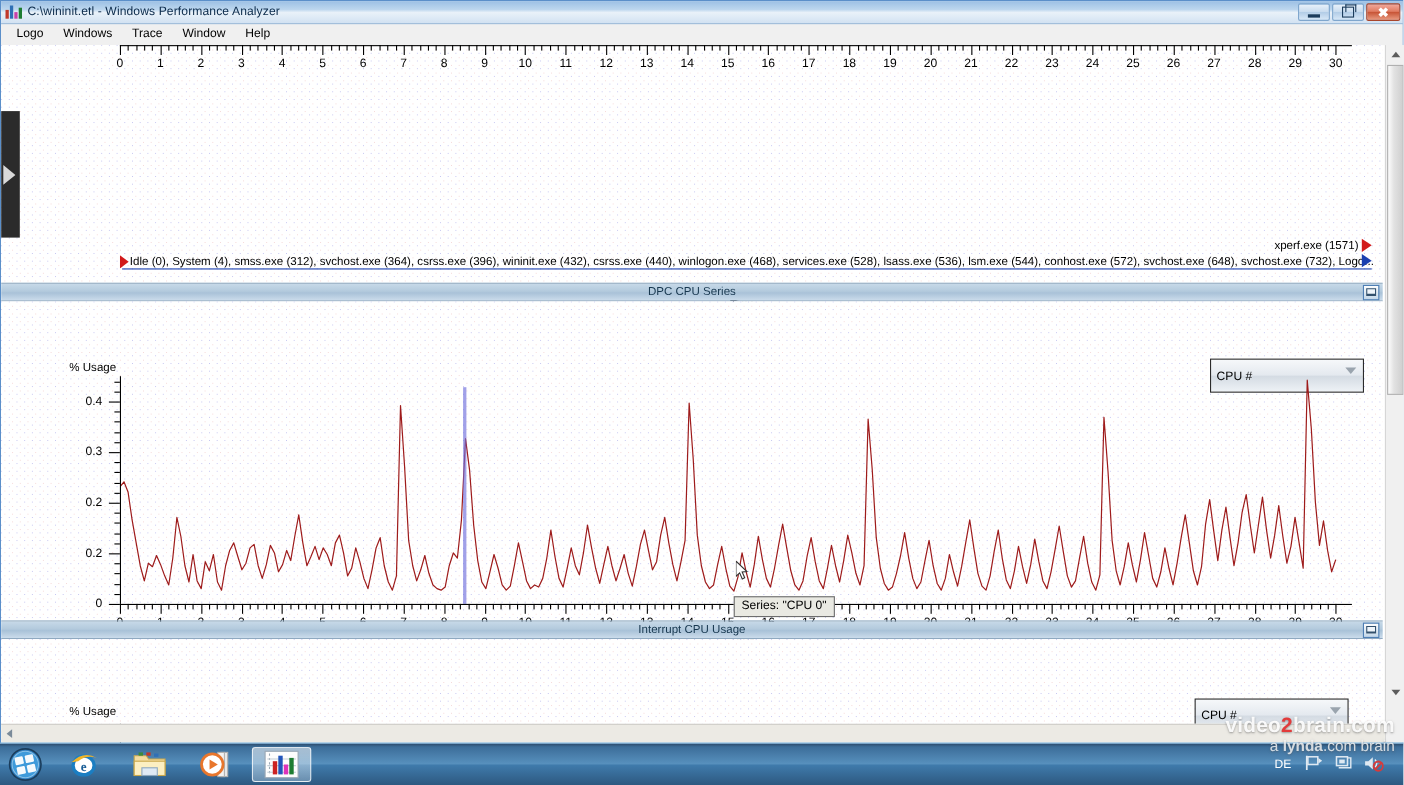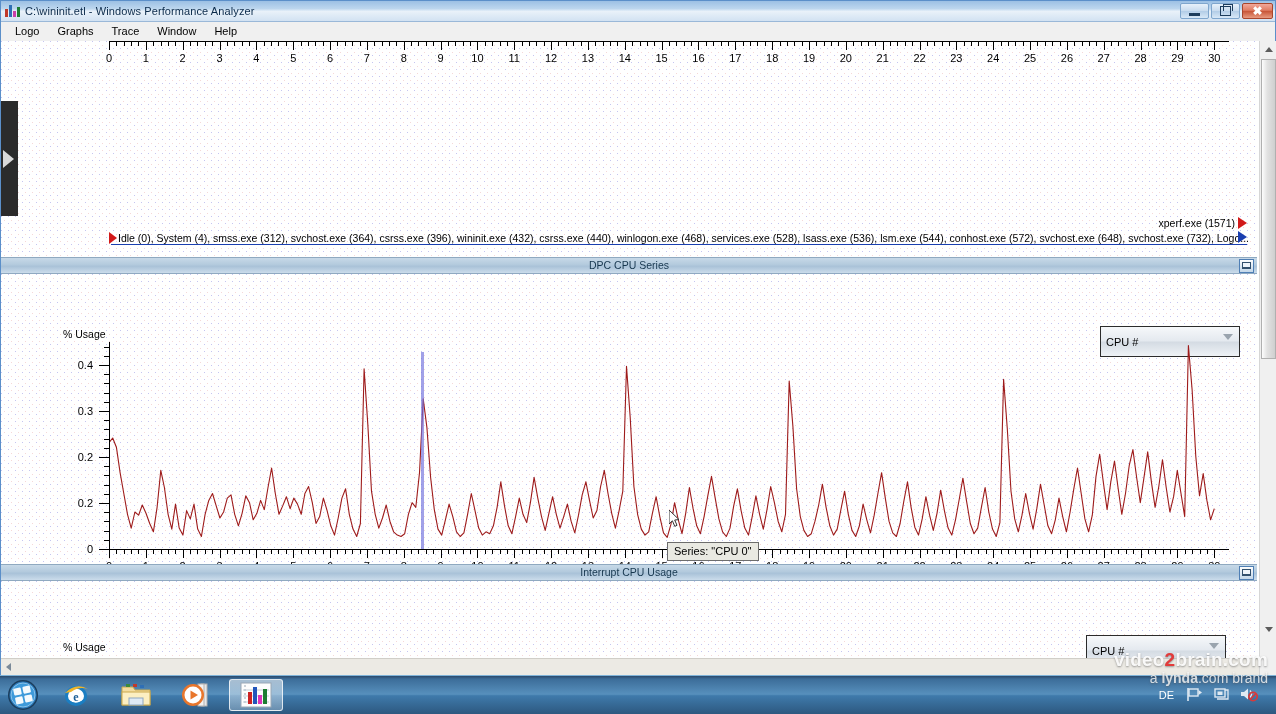--- a/index.html
+++ b/index.html
@@ -470,21 +470,21 @@
         <span class="restore-glyph"></span>
       </div>
       <div class="win-btn close">
         <span class="close-glyph">✖</span>
       </div>
     </div>
   </div>
 
   <div id="menu-bar">
     <div class="menu-item">Logo</div>
-    <div class="menu-item">Graphs</div>
+    <div class="menu-item">Windows</div>
     <div class="menu-item">Trace</div>
     <div class="menu-item">Window</div>
     <div class="menu-item">Help</div>
   </div>
 
   <div id="client">
 
     <div id="process-pane" class="dotgrid">
 
       <div id="proc-right-1">
@@ -1069,15 +1069,15 @@
       </svg>
     </span>
   </div>
 </div>
 
 <div id="watermark">
   <div id="wm-line1">
     <span>video</span><span class="wm-accent">2</span><span>brain.com</span>
   </div>
   <div id="wm-line2">
-    <span>a </span><span class="wm-bold">lynda</span><span>.com brand</span>
+    <span>a </span><span class="wm-bold">lynda</span><span>.com brain</span>
   </div>
 </div>
 
 </body></html>

